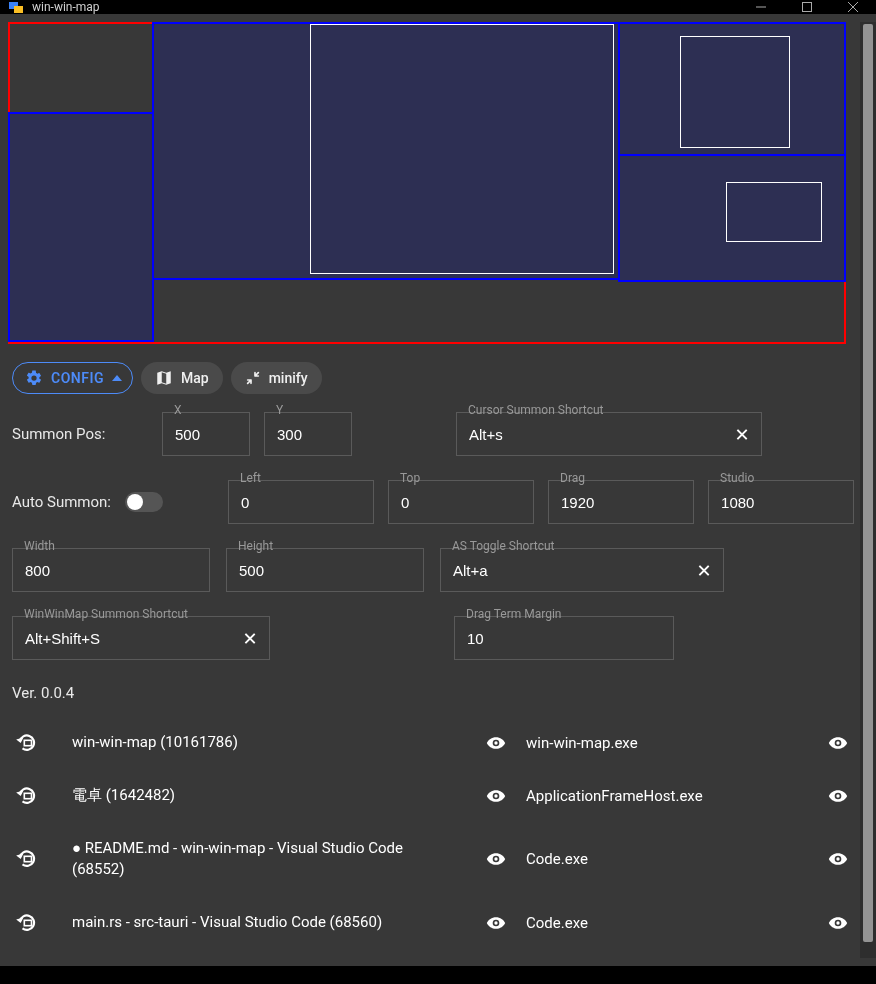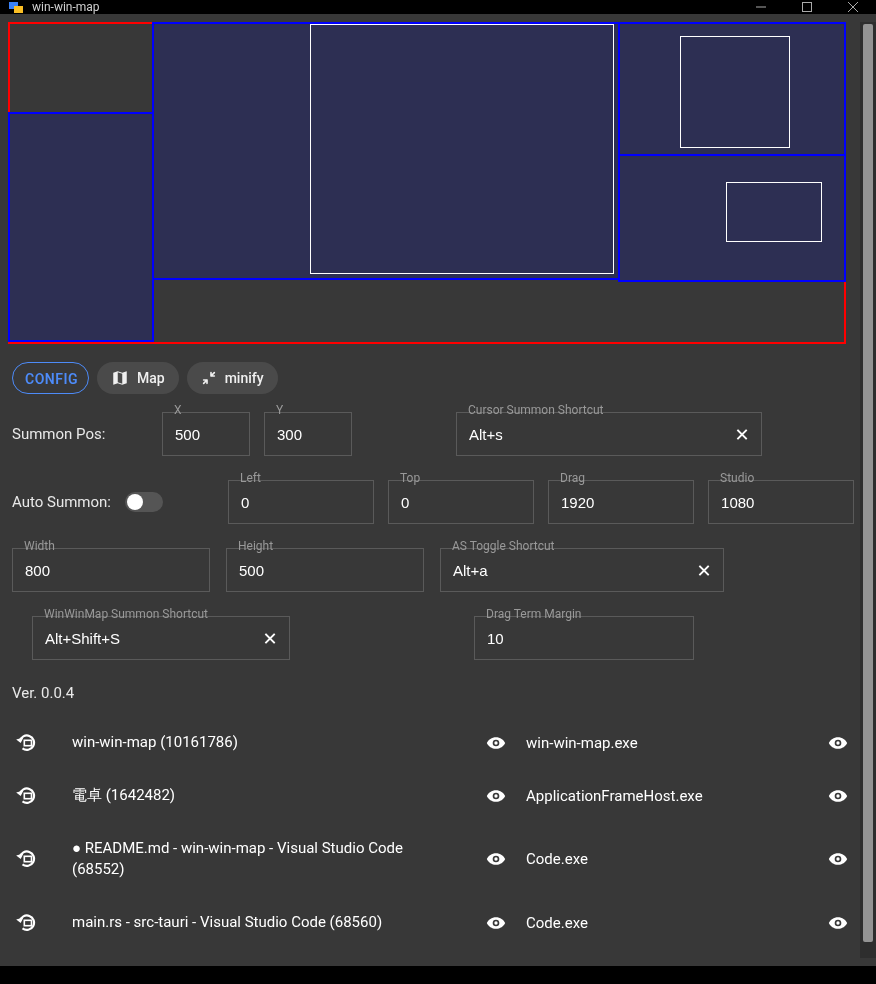--- a/index.html
+++ b/index.html
@@ -92,21 +92,20 @@
       font-size: 14px;
       font-weight: 500;
       cursor: pointer;
       color: #fff;
     }
     .btn-config {
       background: #383838;
       border: 1px solid #4d8bf8;
       color: #4d8bf8;
       padding: 0 10px 0 12px;
-      flex-direction: column;
     }
     .btn-config .cfg-label { font-weight: 600; letter-spacing: 0.5px; }
     .btn-map, .btn-minify {
       background: #4a4a4a;
       border: none;
       color: #f0f0f0;
     }
     
     .form-area { padding: 4px 6px 0 4px; }
     .form-row {
@@ -336,21 +335,21 @@
           <input class="text-input" style="width: 198px;" value="500">
         </div>
         <div class="field-wrap" style="flex:0 0 258px;">
           <span class="float-label">AS Toggle Shortcut</span>
           <input class="text-input input-with-clear" style="width: 284px;" value="Alt+a">
           <span class="clear-btn">✕</span>
         </div>
       </div>
 
       <div class="form-row">
-        <div class="field-wrap" style="flex:0 0 258px;margin-left:20px;">
+        <div class="field-wrap" style="flex:0 0 258px;">
           <span class="float-label">WinWinMap Summon Shortcut</span>
           <input class="text-input input-with-clear" style="width: 258px;" value="Alt+Shift+S">
           <span class="clear-btn">✕</span>
         </div>
         <div style="width:152px"></div>
         <div class="field-wrap" style="flex:0 0 220px;">
           <span class="float-label">Drag Term Margin</span>
           <input class="text-input" style="width: 220px;" value="10">
         </div>
       </div>

